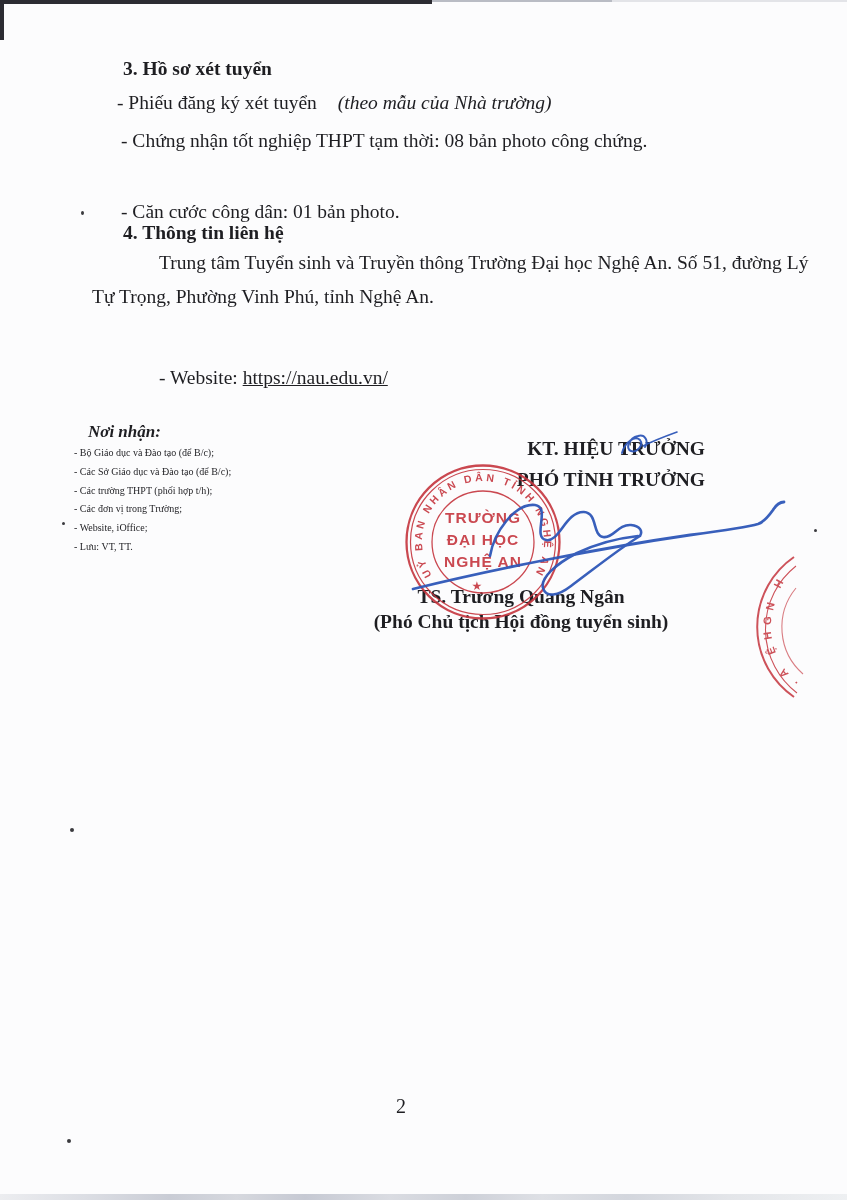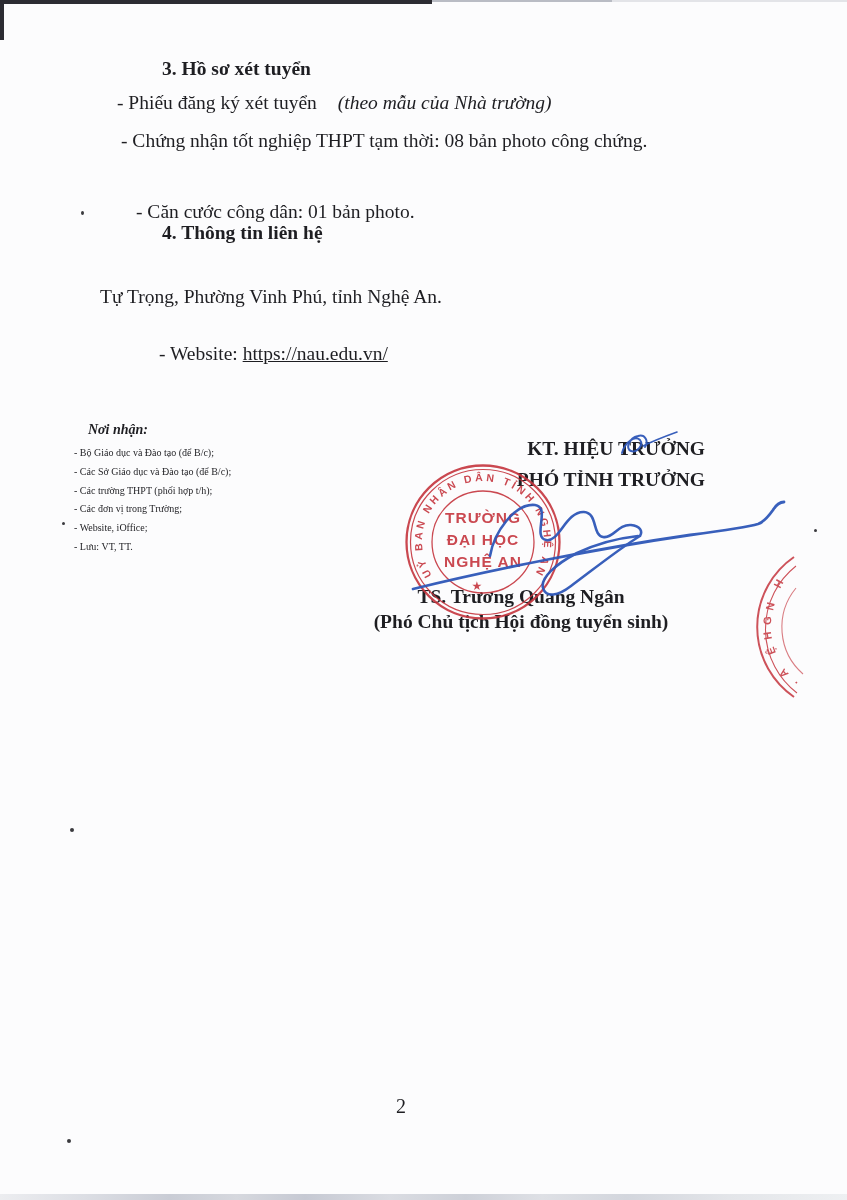--- a/index.html
+++ b/index.html
@@ -6,26 +6,26 @@
   .page{
     position:relative;
     width:847px;height:1200px;
     margin:0 auto;
     background:#fcfcfd;
     overflow:hidden;
     font-family:"Liberation Serif","DejaVu Serif",serif;
     color:#1e1e22;
   }
   .line{position:absolute;white-space:nowrap;font-size:19.5px;line-height:1.2;}
-  .bold{font-weight:bold;margin-left:39px;}
+  .bold{font-weight:bold;}
   .it{font-style:italic;margin-left:16px;}
   .underline{text-decoration:underline;}
   
   .recipients{position:absolute;left:74px;top:444px;font-size:10px;line-height:18.8px;white-space:nowrap;}
-  .recipients-heading{position:absolute;left:88px;top:422px;font-size:14px;font-weight:bold;font-style:italic;white-space:nowrap;}
+  .recipients-heading{position:absolute;left:88px;top:422px;font-size:17px;font-weight:bold;font-style:italic;white-space:nowrap;}
   
   .sig-authority{position:absolute;left:375px;top:433px;width:330px;text-align:right;font-weight:bold;font-size:19.5px;line-height:31px;white-space:nowrap;}
   .sig-name-block{position:absolute;left:356px;top:585px;width:330px;text-align:center;font-weight:bold;font-size:19.5px;line-height:24.5px;white-space:nowrap;}
   .page-number{position:absolute;left:396px;top:1095px;font-size:20px;}
   
   .scan-top-1{position:absolute;left:0;top:0;width:432px;height:4px;background:#2c2c32;}
   .scan-top-2{position:absolute;left:432px;top:0;width:180px;height:2px;background:#b9bcc4;}
   .scan-top-3{position:absolute;left:612px;top:0;width:235px;height:2px;background:#e3e4e8;}
   .scan-left{position:absolute;left:0;top:0;width:4px;height:40px;background:#2c2c32;}
   .scan-bottom{
@@ -48,25 +48,26 @@
   <div class="scan-bottom"></div>
   <div class="dot" style="left:81px;top:211px;width:3px;height:4px;"></div>
   <div class="dot" style="left:62px;top:522px;width:3px;height:3px;"></div>
   <div class="dot" style="left:70px;top:828px;width:4px;height:4px;"></div>
   <div class="dot" style="left:67px;top:1139px;width:4px;height:4px;"></div>
   <div class="dot" style="left:814px;top:529px;width:3px;height:3px;"></div>
 
   <div class="line bold" style="left:123px;top:57px;">3. Hồ sơ xét tuyển</div>
   <div class="line" style="left:117px;top:91px;"><span>- Phiếu đăng ký xét tuyển </span><span class="it">(theo mẫu của Nhà trường)</span></div>
   <div class="line" style="left:121px;top:129px;">- Chứng nhận tốt nghiệp THPT tạm thời: 08 bản photo công chứng.</div>
-  <div class="line" style="left:136px;top:200px;">- Căn cước công dân: 01 bản photo.</div>
+  <div class="line" style="left:121px;top:200px;">- Căn cước công dân: 01 bản photo.</div>
 
   <div class="line bold" style="left:123px;top:221px;">4. Thông tin liên hệ</div>
-  <div class="line" style="left:100px;top:285px;">Tự Trọng, Phường Vinh Phú, tỉnh Nghệ An.</div>
-  <div class="line" style="left:159px;top:342px;"><span>- Website: </span><span class="underline">https://nau.edu.vn/</span></div>
+  <div class="line" style="left:159px;top:251px;">Trung tâm Tuyển sinh và Truyền thông Trường Đại học Nghệ An. Số 51, đường Lý</div>
+  <div class="line" style="left:92px;top:285px;">Tự Trọng, Phường Vinh Phú, tỉnh Nghệ An.</div>
+  <div class="line" style="left:159px;top:366px;"><span>- Website: </span><span class="underline">https://nau.edu.vn/</span></div>
 
   <div class="recipients-heading">Nơi nhận:</div>
   <div class="recipients">
     <div>- Bộ Giáo dục và Đào tạo (để B/c);</div>
     <div>- Các Sở Giáo dục và Đào tạo (để B/c);</div>
     <div>- Các trường THPT (phối hợp t/h);</div>
     <div>- Các đơn vị trong Trường;</div>
     <div>- Website, iOffice;</div>
     <div>- Lưu: VT, TT.</div>
   </div>

